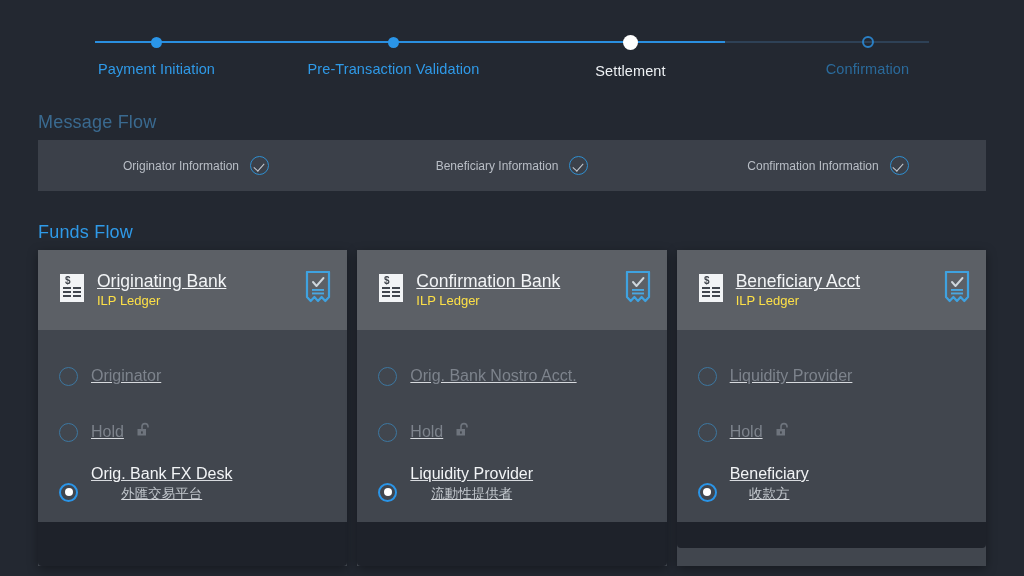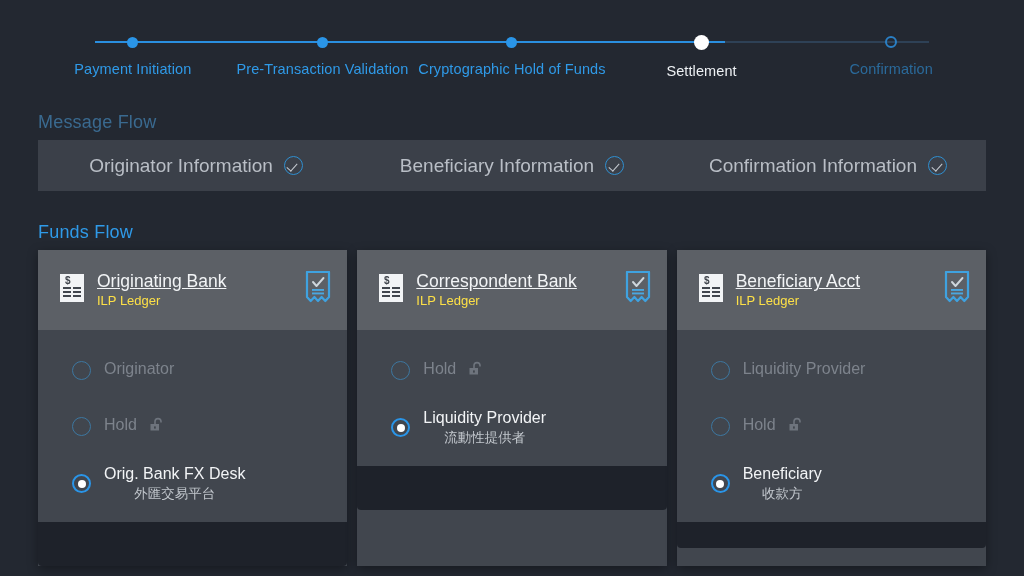--- a/index.html
+++ b/index.html
@@ -112,21 +112,21 @@
     align-items: center;
   }
   .msg-item {
     flex: 1 1 0;
     display: flex;
     align-items: center;
     justify-content: center;
     gap: 11px;
   }
   .msg-text {
-    font-size: 19px;
+    font-size: 12px;
     color: #b9bec6;
     white-space: nowrap;
   }
   .check-ring {
     width: 19px; height: 19px;
     border-radius: 50%;
     border: 1.6px solid #2f8fd0;
     position: relative;
     flex: none;
   }
@@ -181,24 +181,25 @@
   }
   .ribbon-icon { flex: none; margin-left: 8px; }
 
   .card-body {
     padding: 22px 0 20px 0;
     display: flex;
     flex-direction: column;
   }
   .row {
     display: flex;
-    align-items: center;
-    padding: 0 34px;
+    align-items: flex-end;
+    padding: 0 21px;
     min-height: 34px;
     margin-bottom: 22px;
+    text-decoration: underline;
   }
   .row:last-child { margin-bottom: 0; }
 
   .radio {
     width: 19px; height: 19px;
     border-radius: 50%;
     border: 1.7px solid #3d77a0;
     flex: none;
     margin-top: 2px;
     position: relative;
@@ -255,24 +256,20 @@
       <div class="track-done"></div>
     </div>
     <div class="steps" id="steps">
         <div class="step done">
           <span class="dot"></span>
           <span class="step-label">Payment Initiation</span>
         </div>
         <div class="step done">
           <span class="dot"></span>
           <span class="step-label">Pre-Transaction Validation</span>
-        </div>
-        <div class="step done">
-          <span class="dot"></span>
-          <span class="step-label">Cryptographic Hold of Funds</span>
         </div>
         <div class="step current">
           <span class="dot"></span>
           <span class="step-label">Settlement</span>
         </div>
         <div class="step future">
           <span class="dot"></span>
           <span class="step-label">Confirmation</span>
         </div>
       </div>
@@ -363,32 +360,40 @@
       <rect x="1" y="1" width="24" height="28" fill="#f2f4f6"></rect>
       <text x="6" y="11" font-family="Liberation Sans, sans-serif" font-size="10" font-weight="bold" fill="#41464e">$</text>
       <rect x="4" y="14" width="8" height="2" fill="#41464e"></rect>
       <rect x="14" y="14" width="8" height="2" fill="#41464e"></rect>
       <rect x="4" y="18" width="8" height="2" fill="#41464e"></rect>
       <rect x="14" y="18" width="8" height="2" fill="#41464e"></rect>
       <rect x="4" y="22" width="8" height="2" fill="#41464e"></rect>
       <rect x="14" y="22" width="8" height="2" fill="#41464e"></rect>
     </svg></span>
        <span class="head-text">
-         <div class="head-title">Correspondent Bank</div>
+         <div class="head-title">Confirmation Bank</div>
          <div class="head-sub">ILP Ledger</div>
        </span>
        <span class="ribbon-icon">
     <svg width="26" height="34" viewBox="0 0 26 34">
       <path d="M2 1 H24 V26 L20.3 30 L16.6 26 L13 30 L9.4 26 L5.7 30 L2 26 Z" fill="none" stroke="#3fa2e0" stroke-width="2.2" stroke-linejoin="round"></path>
       <path d="M8 11 L11.5 15 L18.5 7" fill="none" stroke="#cfd6dc" stroke-width="1.9" stroke-linecap="round" stroke-linejoin="round"></path>
       <rect x="7" y="18" width="12" height="1.9" fill="#4aa7e0"></rect>
       <rect x="7" y="21.5" width="12" height="1.9" fill="#4aa7e0"></rect>
     </svg></span>
      </div>
      <div class="card-body">
+          <div class="row">
+         <span class="radio"></span>
+         <span class="row-text">
+           <span class="row-label">Orig. Bank Nostro Acct.</span>
+           
+         </span>
+
+       </div>
           <div class="row">
          <span class="radio"></span>
          <span class="row-text">
            <span class="row-label">Hold</span>
            
          </span>
          <span class="lock-icon">
     <svg width="16" height="16" viewBox="0 0 16 16">
       <path d="M6 7 V4.6 A3 3 0 0 1 12 4.6 V5.6" fill="none" stroke="#6e747d" stroke-width="1.6"></path>
       <rect x="1.5" y="7" width="8.5" height="6.5" fill="#6e747d"></rect>

